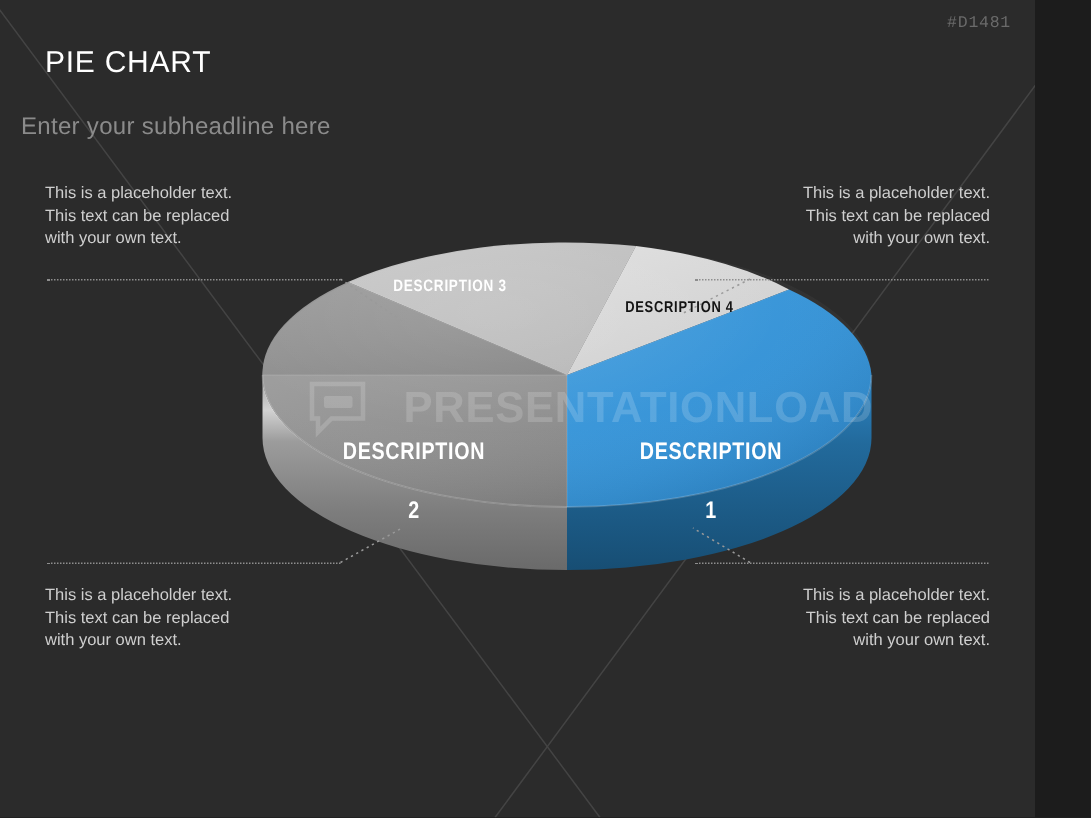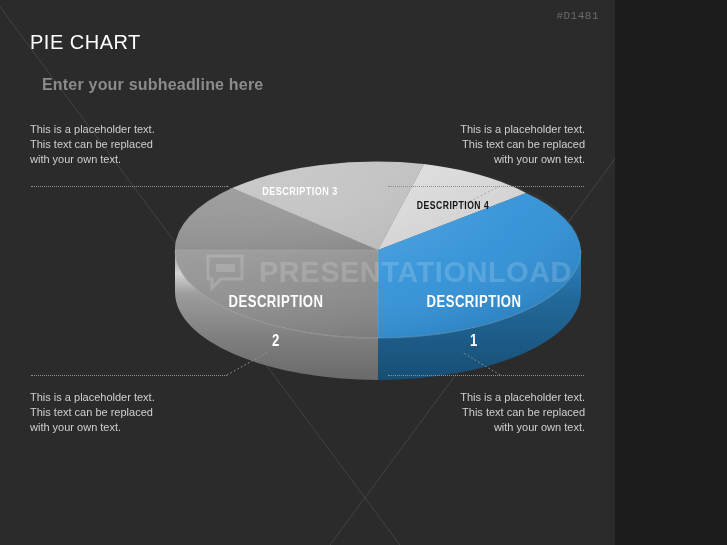--- a/index.html
+++ b/index.html
@@ -2,21 +2,21 @@
 <html><head>
 <meta charset="utf-8">
 <style>
   html, body {
     margin: 0;
     padding: 0;
     background: #1c1c1c;
   }
   #slide {
     position: relative;
-    width: 615px;
+    width: 690px;
     height: 545px;
     background: #2b2b2b;
     overflow: hidden;
     font-family: "Liberation Sans", sans-serif;
     -webkit-font-smoothing: antialiased;
   }
 
   
   .bg-lines {
     position: absolute;
@@ -44,24 +44,24 @@
     top: 32px;
     font-size: 20px;
     line-height: 1.05;
     font-weight: 400;
     color: #ffffff;
     letter-spacing: 0.5px;
     z-index: 5;
   }
   .subheadline {
     position: absolute;
-    left: 42px;
+    left: 14px;
     top: 76px;
     font-size: 16px;
-    font-weight: 700;
+    font-weight: 400;
     color: #8b8b8b;
     letter-spacing: 0.2px;
     z-index: 5;
   }
 
   
   .ph {
     position: absolute;
     font-size: 11px;
     line-height: 1.38;
@@ -98,21 +98,21 @@
   }
   .chart-stage svg { display: block; }
 
   
   .watermark {
     position: absolute;
     left: 205px;
     top: 252px;
     display: flex;
     align-items: center;
-    gap: 14px;
+    gap: 24px;
     z-index: 4;
     pointer-events: none;
     opacity: 0.16;
   }
   .watermark-text {
     font-size: 29px;
     font-weight: 700;
     color: #ffffff;
     letter-spacing: 0.5px;
     line-height: 1;

